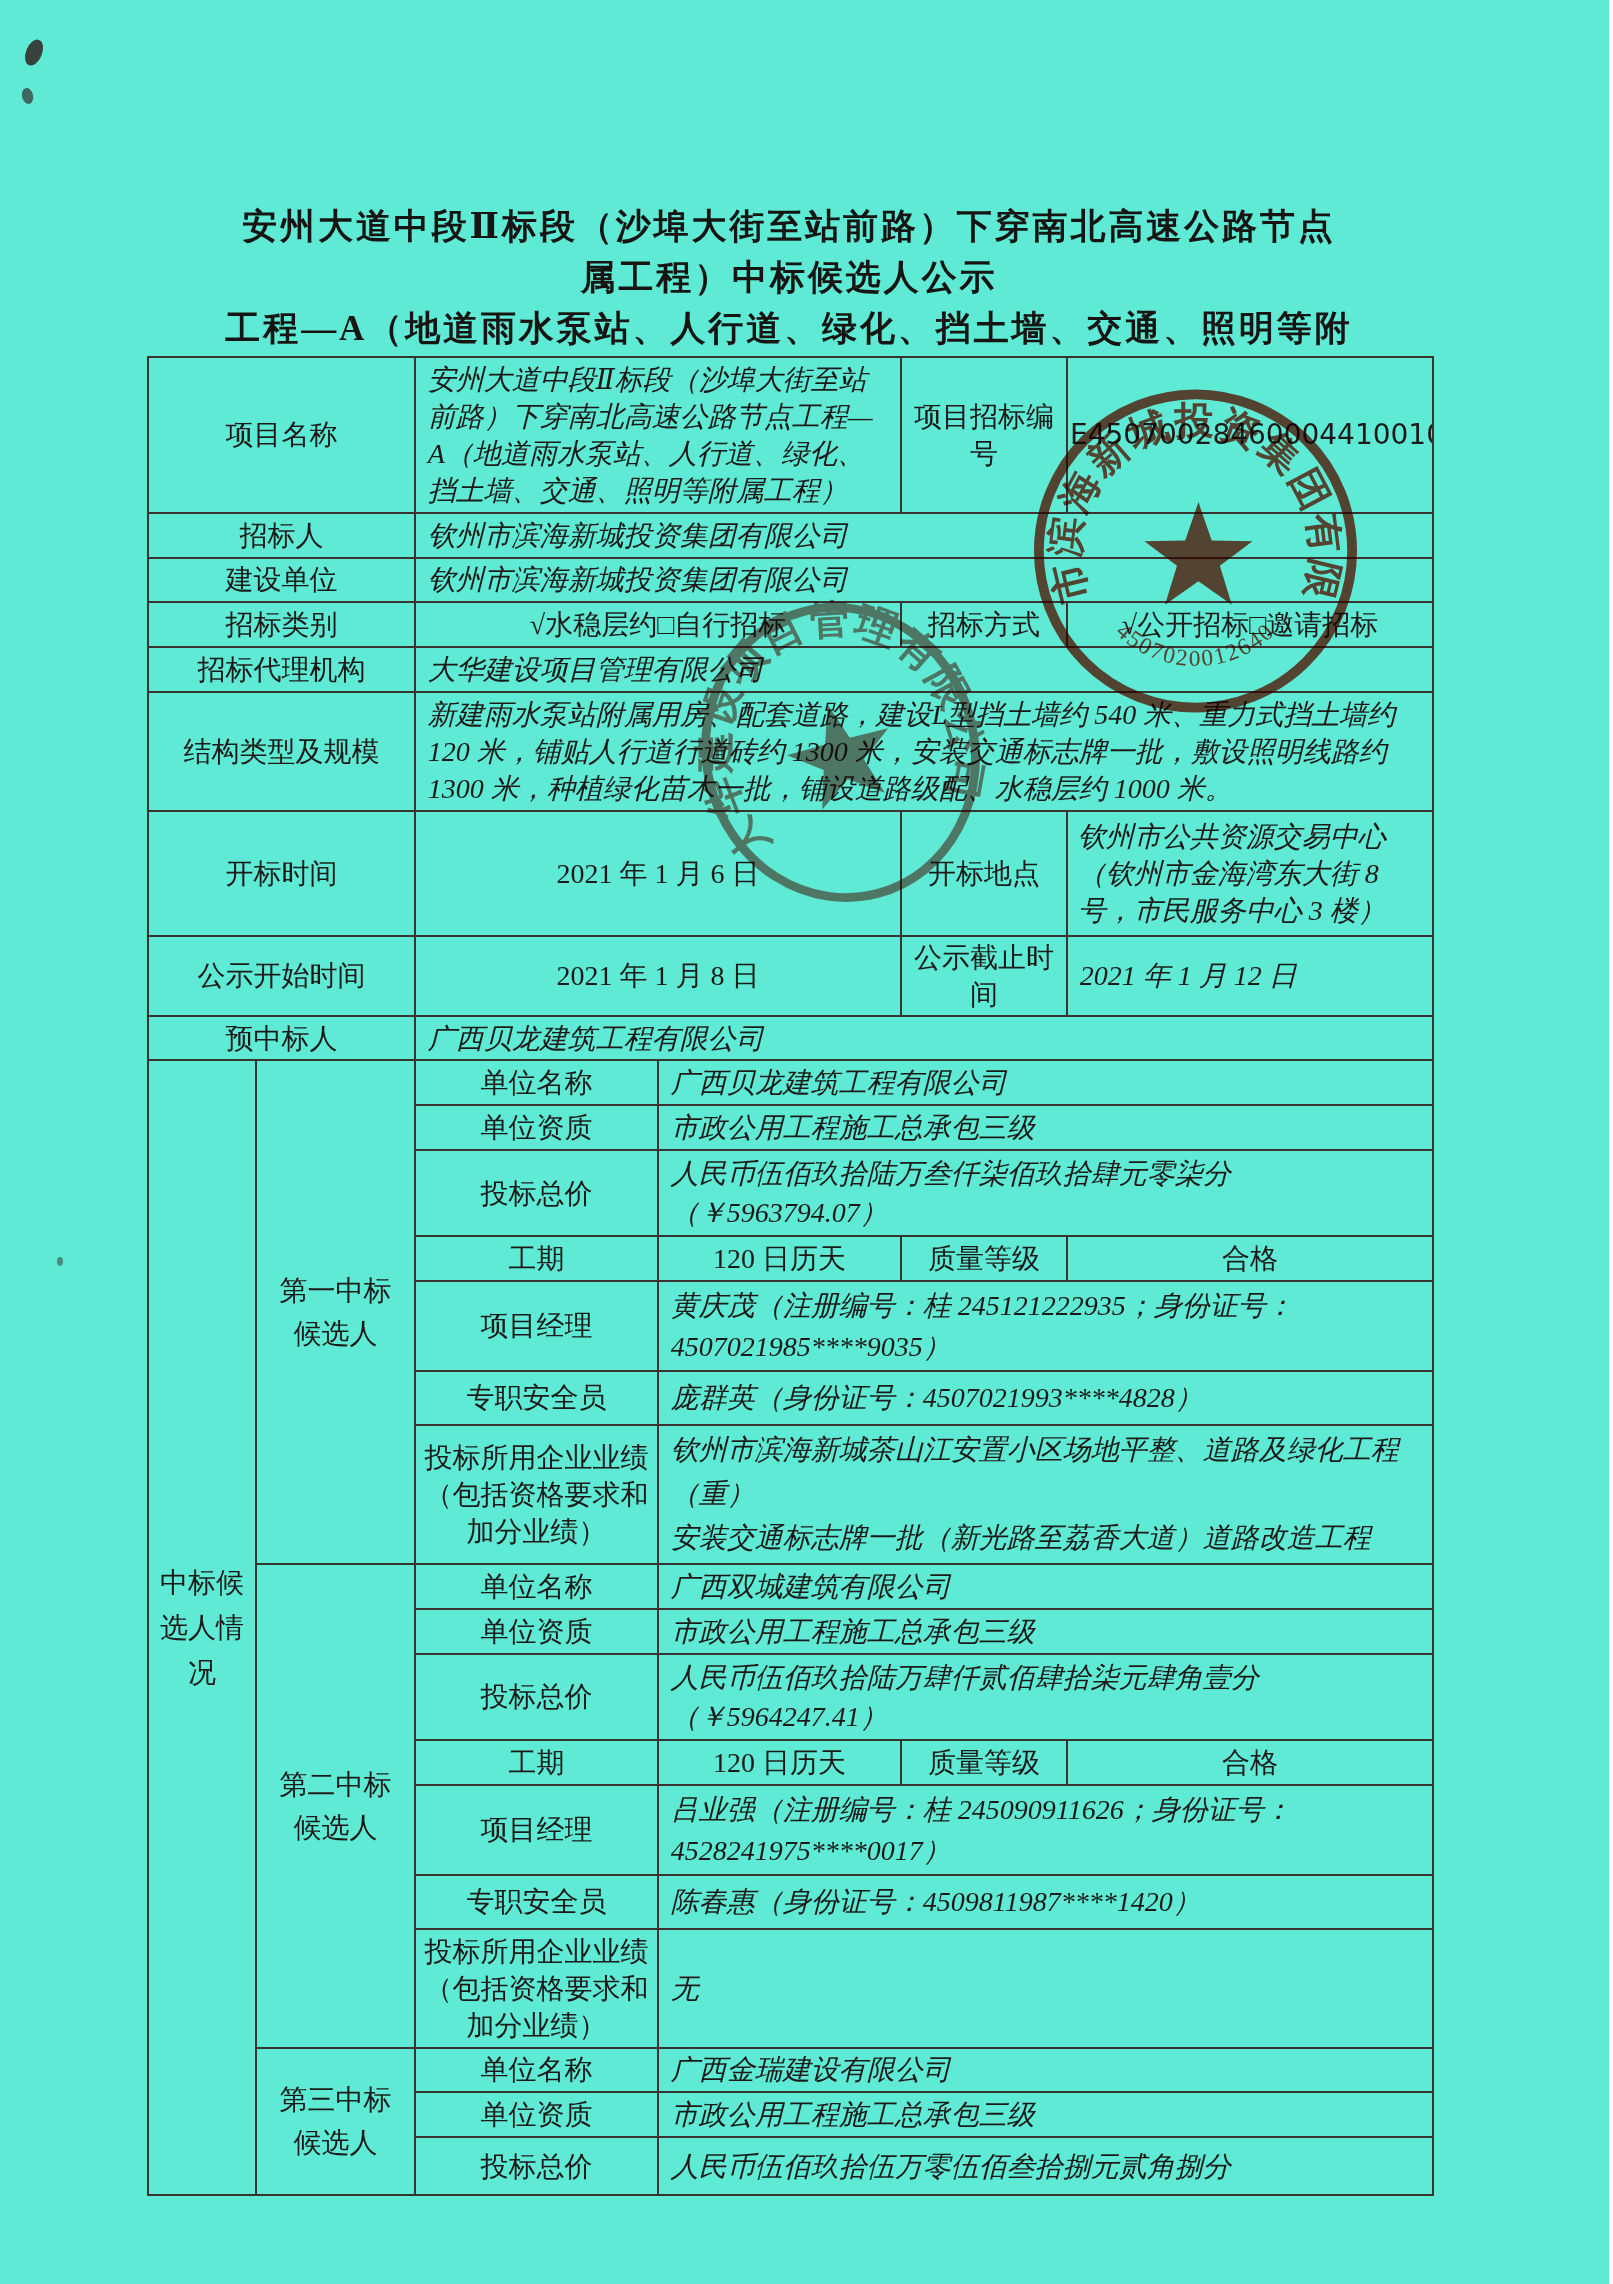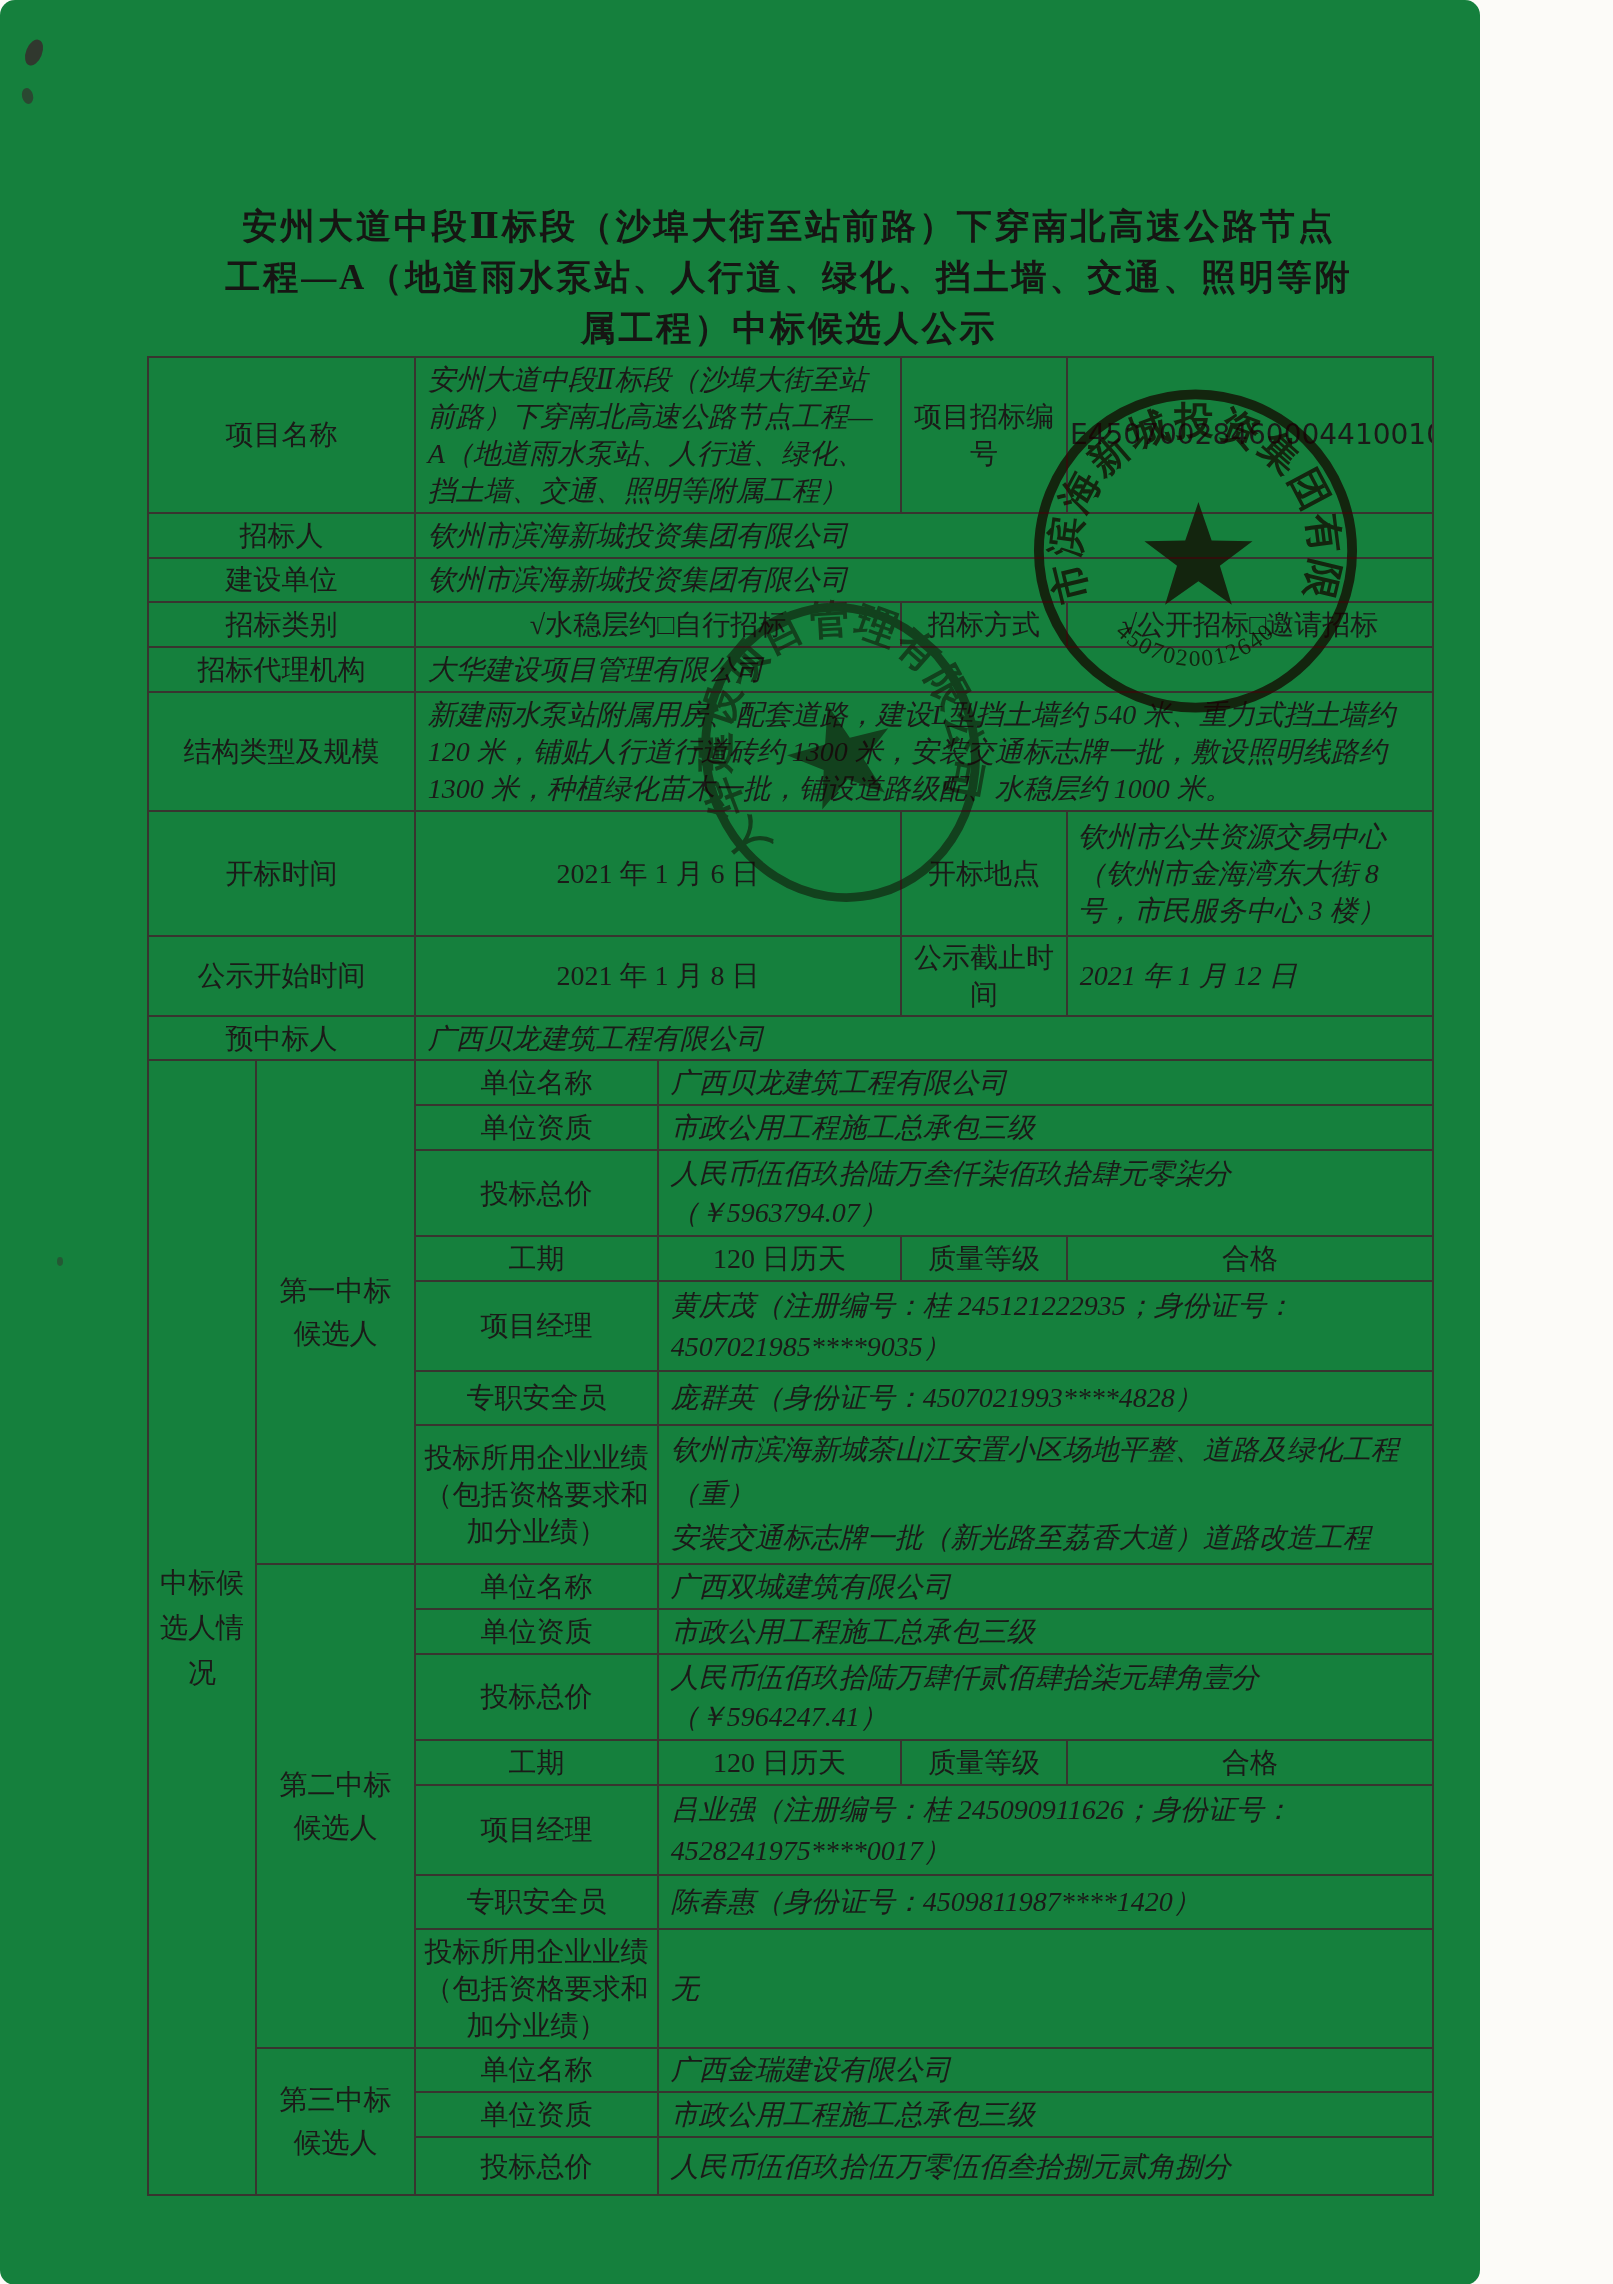--- a/index.html
+++ b/index.html
@@ -1,17 +1,17 @@
 <!DOCTYPE html>
 <html><head>
 <meta charset="utf-8">
 <style>
   html,body{margin:0;padding:0;}
   body{background:#fcfbf8;font-family:"Liberation Serif","DejaVu Serif",serif;}
-  .page{position:relative;width:1480px;height:2285px;background:#15803d;overflow:hidden;color:#1b1a18;border-radius:15px;}
+  .page{position:relative;width:1609px;height:2285px;background:#5eead4;overflow:hidden;color:#1b1a18;}
   .title{position:absolute;top:201px;left:147px;width:1284px;text-align:center;
          font-size:35px;font-weight:bold;line-height:51px;letter-spacing:2.9px;color:#161513;}
   table.doc{position:absolute;left:147px;top:356px;width:1284px;border-collapse:collapse;
             table-layout:fixed;border:2.9px solid #38342f;}
   table.doc td{border:2px solid #38342f;vertical-align:middle;font-size:28px;line-height:37px;
                color:#1b1a18;overflow:hidden;}
   .lab{text-align:center;padding:2px 2.9px;}
   .val{padding:2.9px 11.8px;text-align:left;font-style:italic;}
   .c{text-align:center;padding:2.9px 5.9px;}
   .snug{font-size:26.5px;letter-spacing:0;padding:2px 4px;}
@@ -29,22 +29,22 @@
   .stamp text{font-family:"Liberation Serif","DejaVu Serif",serif;}
   .artifact{position:absolute;border-radius:50%;background:#33302c;}
 </style>
 </head>
 <body>
 
 <div class="page">
 
   <div class="title">
     <div>安州大道中段Ⅱ标段（沙埠大街至站前路）下穿南北高速公路节点</div>
+    <div>属工程）中标候选人公示</div>
     <div>工程—A（地道雨水泵站、人行道、绿化、挡土墙、交通、照明等附</div>
-    <div>属工程）中标候选人公示</div>
   </div>
 
   <table class="doc">
     <colgroup>
       <col style="width:108px">
         <col style="width:159px">
         <col style="width:243px">
       <col style="width:243px">
         <col style="width:166px">
         <col style="width:366px">

